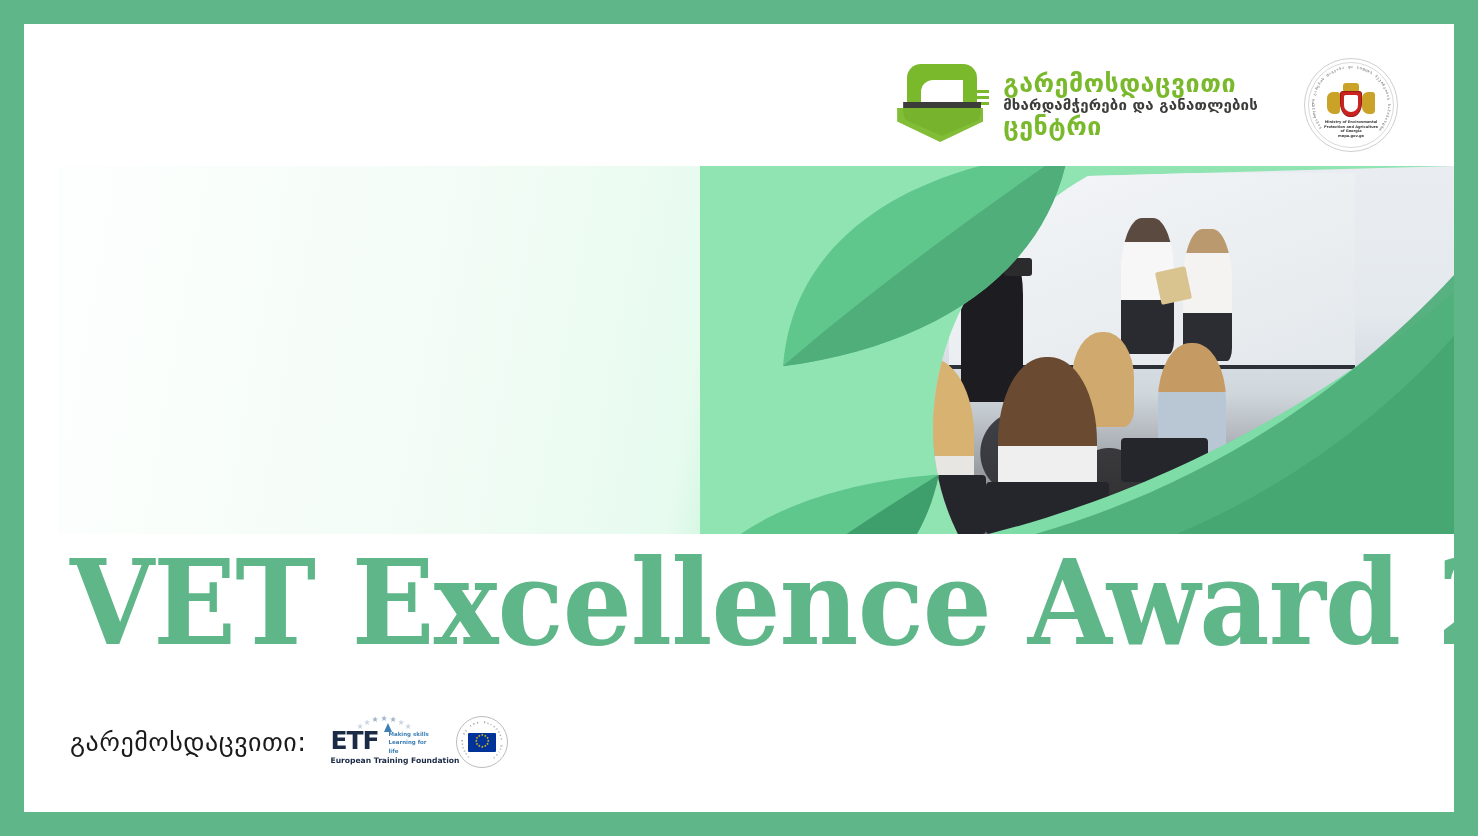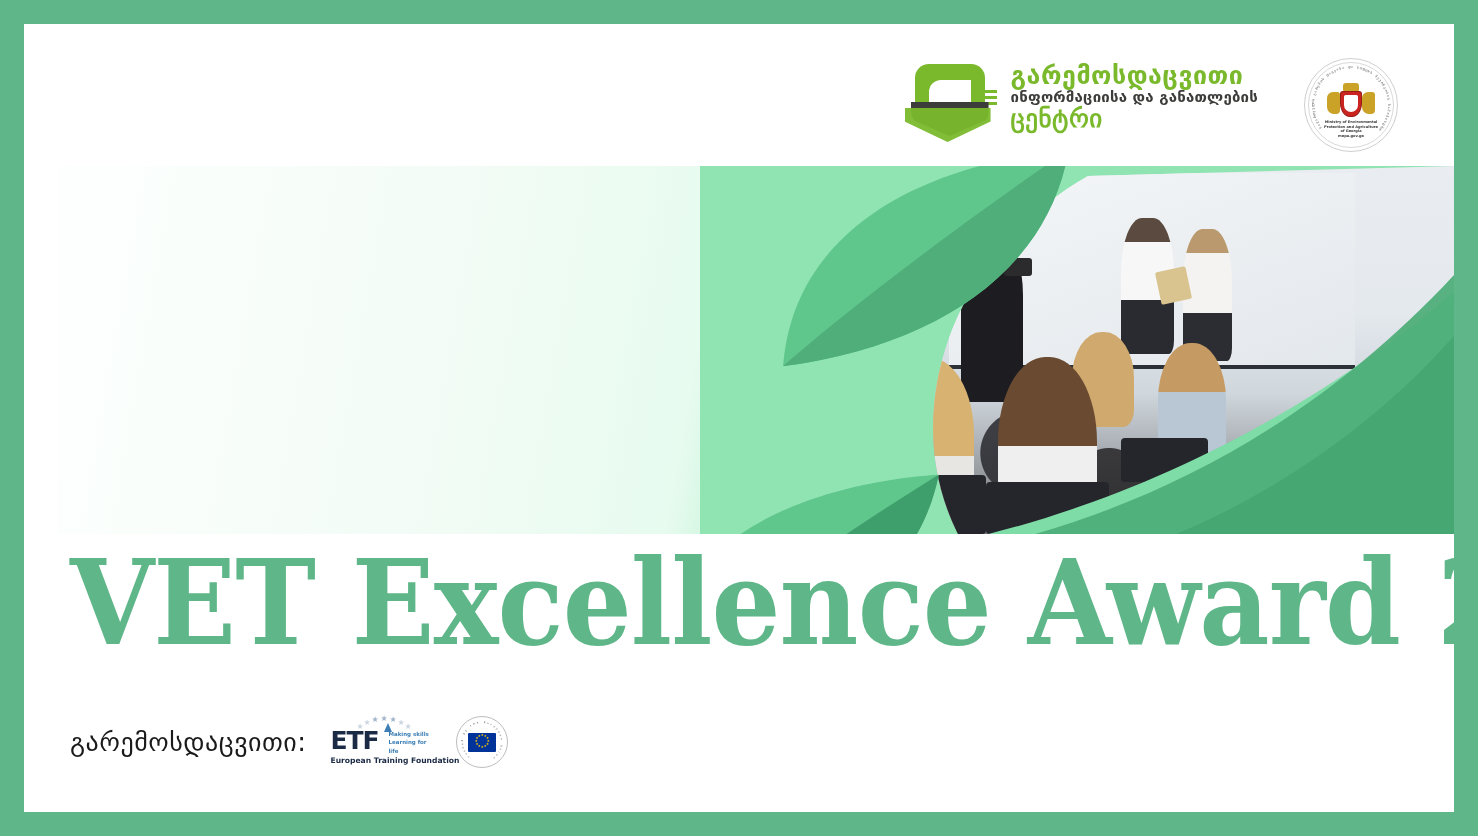--- a/index.html
+++ b/index.html
@@ -27,21 +27,21 @@
   #logo-band{
     position:absolute;left:0;top:0;width:1430px;height:142px;
     background:#ffffff;z-index:6;
   }
   #logo-row{
     position:absolute;right:56px;top:34px;
     display:flex;align-items:center;gap:46px;
   }
 
   
-  .eiec{display:flex;align-items:flex-start;gap:16px;}
+  .eiec{display:flex;align-items:center;gap:16px;}
   .eiec-mark{position:relative;width:86px;height:86px;}
   .eiec-mark .blockC{
     position:absolute;left:6px;top:2px;width:70px;height:56px;
     background:#7AB92B;
     border-radius:14px 14px 4px 4px;
   }
   .eiec-mark .blockC:after{
     content:"";position:absolute;left:14px;top:16px;
     width:42px;height:40px;background:#ffffff;
     border-radius:12px 0 0 0;
@@ -60,21 +60,21 @@
   }
   .eiec-mark .bookgreen{
     position:absolute;left:-4px;top:46px;width:86px;height:34px;
     background:#7AB92B;
     clip-path:polygon(0 0,100% 0,100% 40%,50% 100%,0 40%);
     opacity:.95;
   }
   .eiec-text{line-height:1.08;}
   .eiec-l1{font-size:25px;font-weight:bold;color:#7AB92B;letter-spacing:.5px;}
   .eiec-l2{font-size:15px;font-weight:bold;color:#3C3C3B;letter-spacing:.2px;}
-  .eiec-l3{font-size:25px;font-weight:bold;color:#7AB92B;letter-spacing:.5px;font-family:Liberation Serif, serif;}
+  .eiec-l3{font-size:25px;font-weight:bold;color:#7AB92B;letter-spacing:.5px;}
 
   
   .seal{
     position:relative;width:92px;height:92px;border-radius:50%;
     background:#ffffff;border:1px solid #cfcfcf;
     display:flex;align-items:center;justify-content:center;
     overflow:hidden;
   }
   .seal .ring-text{
     position:absolute;inset:3px;border-radius:50%;
@@ -311,21 +311,21 @@
             <div class="bars">
                 <i></i>
                 <i></i>
                 <i></i>
               </div>
             <div class="bookdark"></div>
             <div class="bookgreen"></div>
           </div>
           <div class="eiec-text">
             <div class="eiec-l1">გარემოსდაცვითი</div>
-            <div class="eiec-l2">ინფორმაციისა და განათლების</div>
+            <div class="eiec-l2">მხარდამჭერები და განათლების</div>
             <div class="eiec-l3">ცენტრი</div>
           </div>
         </div>
 
         <div class="seal">
           <div class="ring-text" id="seal-ring">
               <span style="transform: rotate(-128deg) translate(0px, -40px);">ს</span>
               <span style="transform: rotate(-123.586deg) translate(0px, -40px);">ა</span>
               <span style="transform: rotate(-119.172deg) translate(0px, -40px);">ქ</span>
               <span style="transform: rotate(-114.759deg) translate(0px, -40px);">ა</span>

